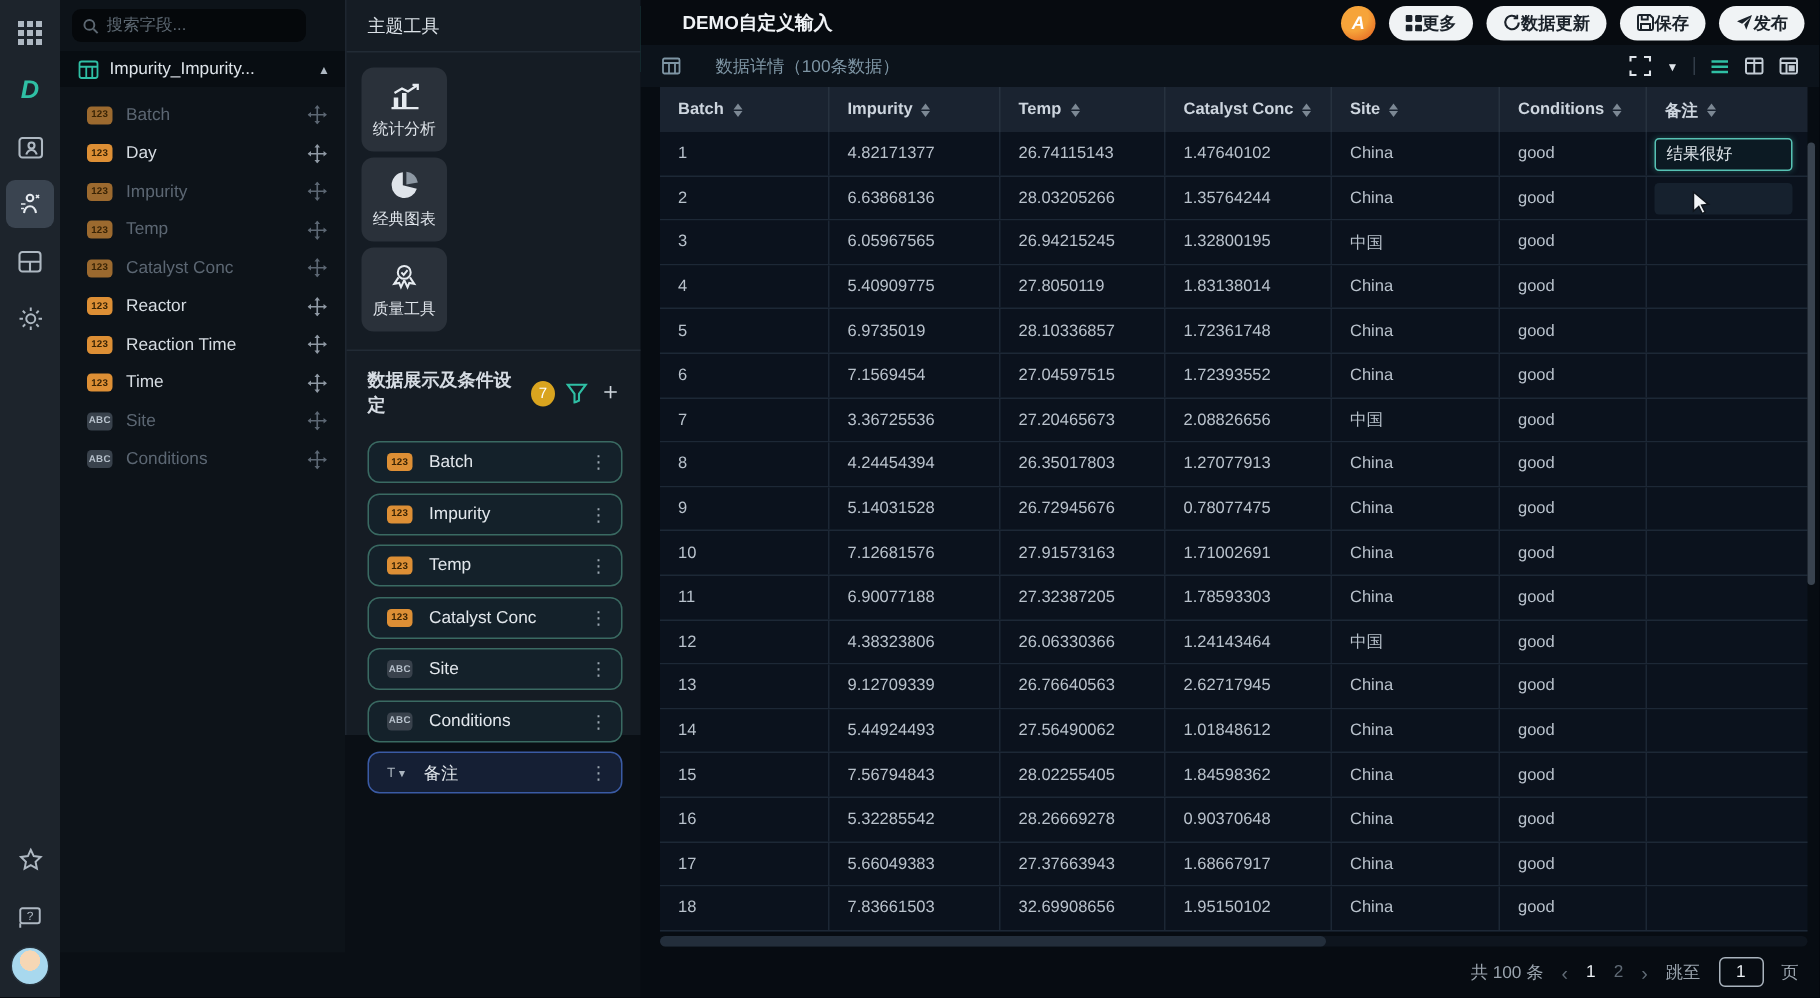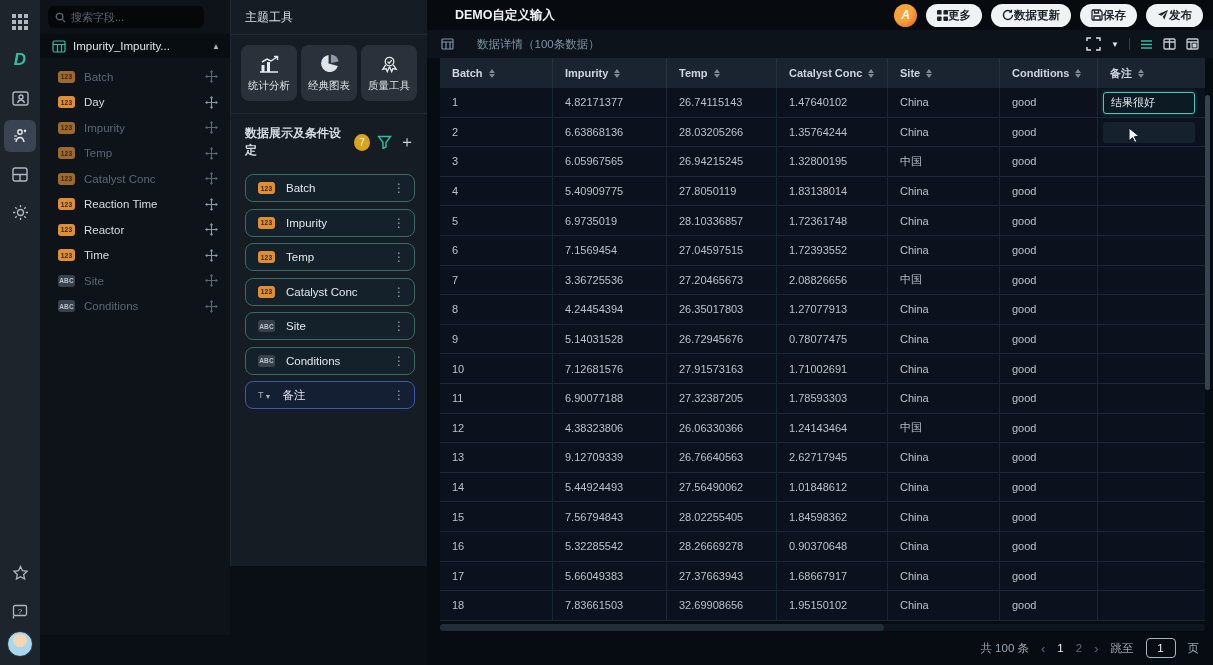--- a/index.html
+++ b/index.html
@@ -28,23 +28,23 @@
   .fbadge { width:17px; height:12px; border-radius:3px; font-size:6.5px; font-weight:bold; display:flex; align-items:center; justify-content:center; letter-spacing:.2px; flex:none; }
   .fbadge.num { background:#dd8f35; color:#3a2405; }
   .fbadge.txt { background:#39424c; color:#b7c1cb; }
   .field-row.dimmed .fbadge.num { background:#9c6a2f; }
   .flabel { flex:1; font-size:11.5px; color:#d6dce2; white-space:nowrap; overflow:hidden; }
   .field-row.dimmed .flabel { color:#5c6773; }
   .fdrag { color:#8f99a4; display:flex; }
   .field-row.dimmed .fdrag { color:#5c6773; }
 
   
-  .tools-panel { position:absolute; left:230px; top:0; width:197px; height:566px; background:#151c24; border-left:1px solid #1e2630; z-index:4; }
+  .tools-panel { position:absolute; left:230px; top:0; width:197px; height:490px; background:#151c24; border-left:1px solid #1e2630; z-index:4; }
   .tools-title { font-size:12px; color:#dbe1e7; padding:9px 0 8px 14px; border-bottom:1px solid #222b35; }
-  .tool-btn-row { display:flex; gap:4px; padding:10px 10px 12px; border-bottom:1px solid #222b35; }
+  .tool-btn-row { display:flex; gap:4px; padding:10px 10px 12px; border-bottom:1px solid #222b35;flex-direction:column; }
   .tool-btn { width:57px; height:56px; background:#2a313a; border:none; border-radius:8px; color:#dfe4ea; font-size:10.5px; display:flex; flex-direction:column; align-items:center; justify-content:center; gap:5px; cursor:pointer; font-family:inherit; }
   .section-row { display:flex; align-items:center; gap:7px; padding:11px 12px 9px 14px; }
   .section-title { font-size:12px; color:#d6dce3; font-weight:bold; }
   .count-badge { width:17px; height:17px; border-radius:50%; background:#d9a41f; color:#fff; font-size:10px; display:flex; align-items:center; justify-content:center; }
   .icon-btn { background:none; border:none; cursor:pointer; display:flex; align-items:center; padding:0; }
   .plus-btn { color:#cfd6dd; font-size:16px; line-height:1; }
   .chip-list { padding:6px 12px 0 14px; }
   .chip { height:28px; border:1px solid #3a6a62; background:#14212a; border-radius:8px; display:flex; align-items:center; padding:0 9px 0 12px; gap:11px; margin-bottom:6.5px; cursor:pointer; }
   .chip.blue { border-color:#3a5ba5; background:#151f34; }
   .chip .clabel { flex:1; font-size:11.5px; color:#e2e7ec; white-space:nowrap; overflow:hidden; }
@@ -229,31 +229,31 @@
           <span class="flabel">Catalyst Conc</span>
           <span class="fdrag">
             <svg width="13" height="13" viewBox="0 0 14 14" fill="currentColor">
               <path d="M7 0l2 2.5H5zM7 14l2-2.5H5zM0 7l2.5-2v4zM14 7l-2.5-2v4z"></path>
               <path d="M6.4 2h1.2v10H6.4zM2 6.4h10v1.2H2z"></path>
             </svg>
           </span>
         </div>
         <div class="field-row">
           <span class="fbadge num">123</span>
-          <span class="flabel">Reaction Time</span>
+          <span class="flabel">Reactor</span>
           <span class="fdrag">
             <svg width="13" height="13" viewBox="0 0 14 14" fill="currentColor">
               <path d="M7 0l2 2.5H5zM7 14l2-2.5H5zM0 7l2.5-2v4zM14 7l-2.5-2v4z"></path>
               <path d="M6.4 2h1.2v10H6.4zM2 6.4h10v1.2H2z"></path>
             </svg>
           </span>
         </div>
         <div class="field-row">
           <span class="fbadge num">123</span>
-          <span class="flabel">Reactor</span>
+          <span class="flabel">Reaction Time</span>
           <span class="fdrag">
             <svg width="13" height="13" viewBox="0 0 14 14" fill="currentColor">
               <path d="M7 0l2 2.5H5zM7 14l2-2.5H5zM0 7l2.5-2v4zM14 7l-2.5-2v4z"></path>
               <path d="M6.4 2h1.2v10H6.4zM2 6.4h10v1.2H2z"></path>
             </svg>
           </span>
         </div>
         <div class="field-row">
           <span class="fbadge num">123</span>
           <span class="flabel">Time</span>

